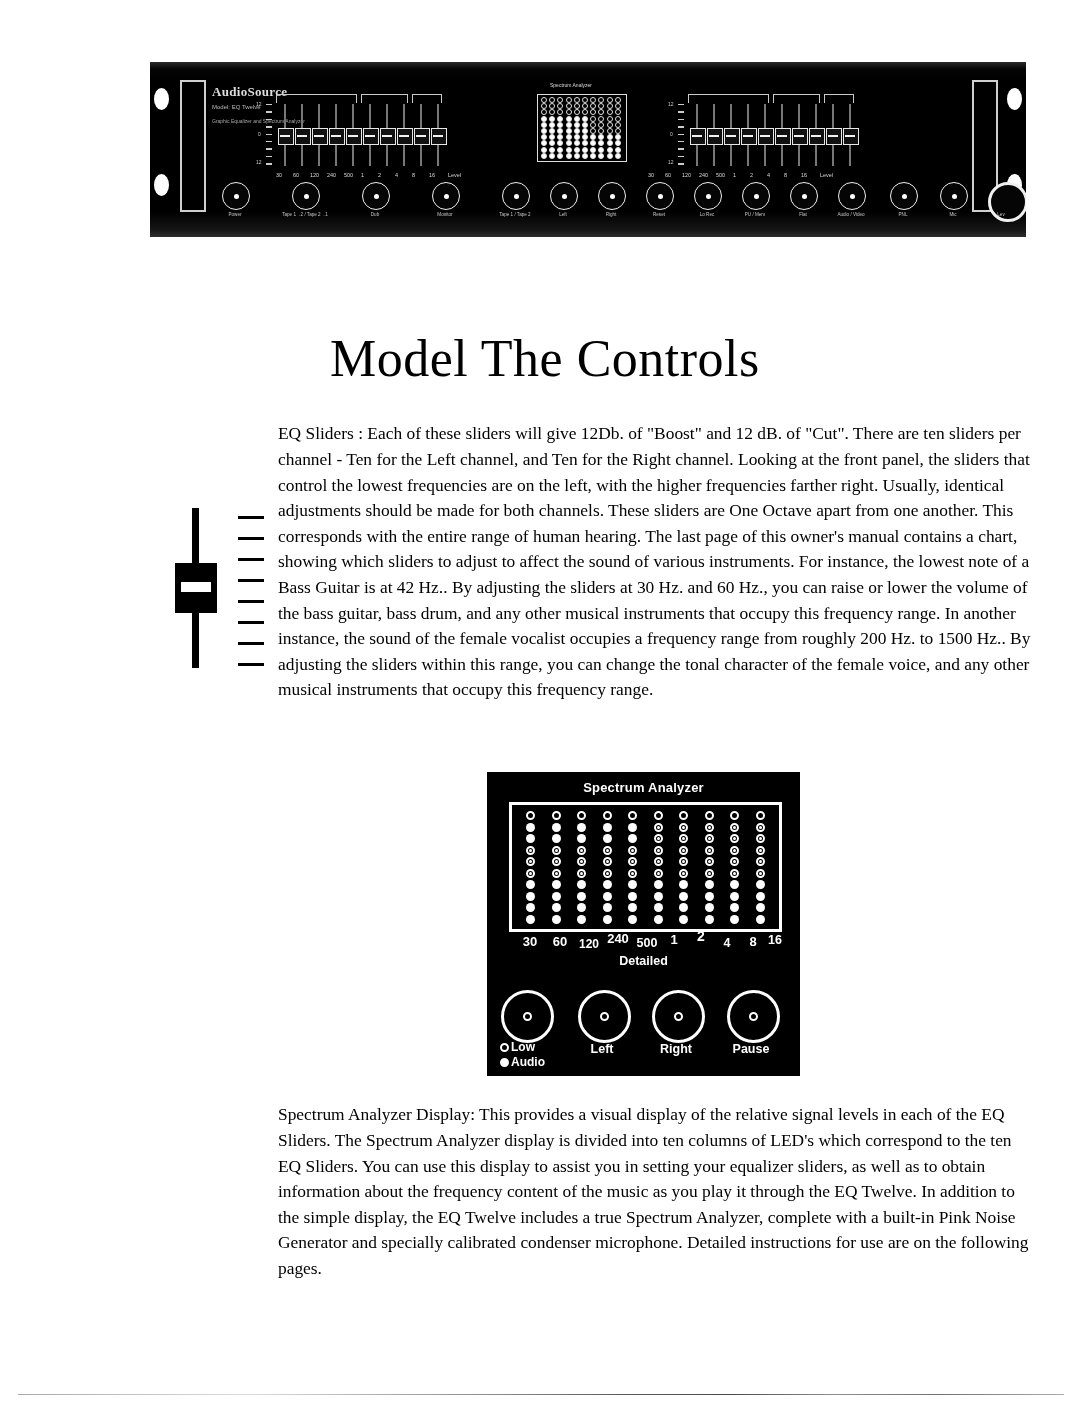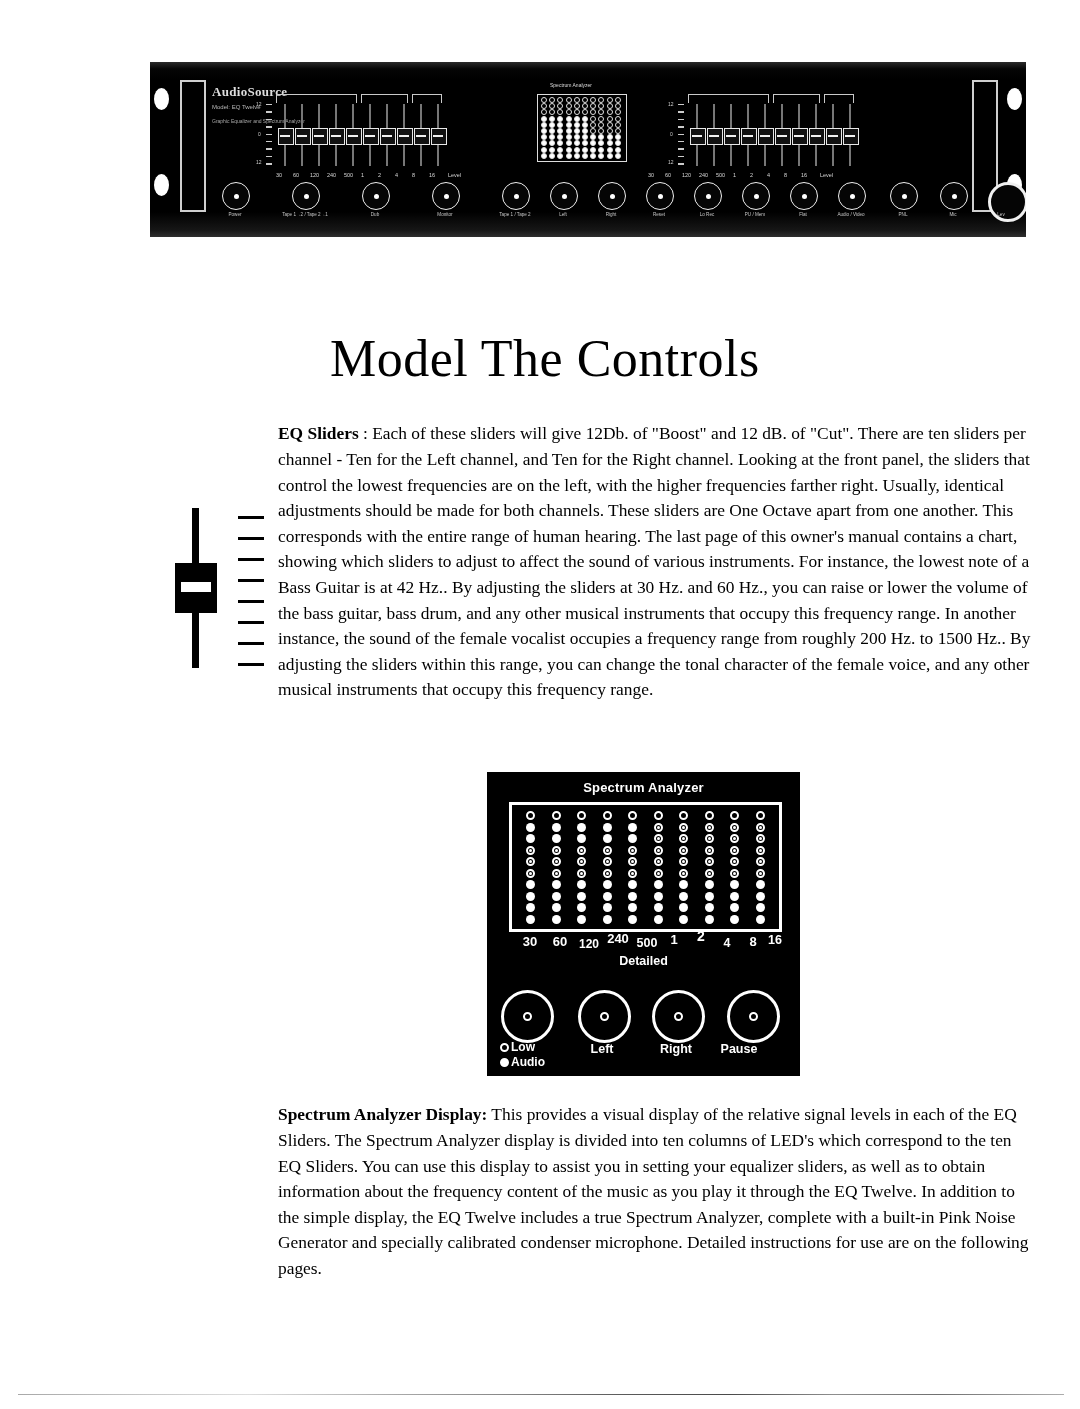--- a/index.html
+++ b/index.html
@@ -163,21 +163,21 @@
     position: absolute;
     left: 278px;
     width: 754px;
     font-family: "Liberation Serif", serif;
     font-size: 17.4px;
     line-height: 25.6px;
     text-align: left;
   }
   #para-eq  { top: 404px; }
   #para-sad { top: 1085px; }
-  .body-col b { font-weight: bold; }
+  .body-col b { font-weight: normal; }
 
   
   #margin-slider {
     position: absolute; left: 175px; top: 508px;
     width: 40px; height: 160px;
   }
   #margin-slider .ms-slot {
     position: absolute; left: 17px; top: 0; width: 7px; height: 160px; background: #000;
   }
   #margin-slider .ms-cap {
@@ -725,21 +725,21 @@
 
   <div class="sa-btn-row">
     <div class="sa-btn" style="left:14px"></div>
     <div class="sa-btn" style="left:91px"></div>
     <div class="sa-btn" style="left:165px"></div>
 
     <div class="sa-btn" style="left:240px"></div>
 
     <div class="sa-btn-lbl" style="left:115px">Left</div>
     <div class="sa-btn-lbl" style="left:189px">Right</div>
-    <div class="sa-btn-lbl" style="left:252px">Pause</div>
+    <div class="sa-btn-lbl" style="left:264px">Pause</div>
 
     <div class="lowhigh">
       <div><span class="lh-dot"></span><span>Low</span></div>
       <div><span class="lh-dot filled"></span><span>Audio</span></div>
     </div>
   </div>
 </div>
 
 <p class="body-col" id="para-sad"><b>Spectrum Analyzer Display:</b><span> This provides a visual display of the relative signal levels in each of the EQ Sliders. The Spectrum Analyzer display is divided into ten columns of LED's which correspond to the ten EQ Sliders. You can use this display to assist you in setting your equalizer sliders, as well as to obtain information about the frequency content of the music as you play it through the EQ Twelve. In addition to the simple display, the EQ Twelve includes a true Spectrum Analyzer, complete with a built-in Pink Noise Generator and specially calibrated condenser microphone. Detailed instructions for use are on the following pages.</span></p>
 

